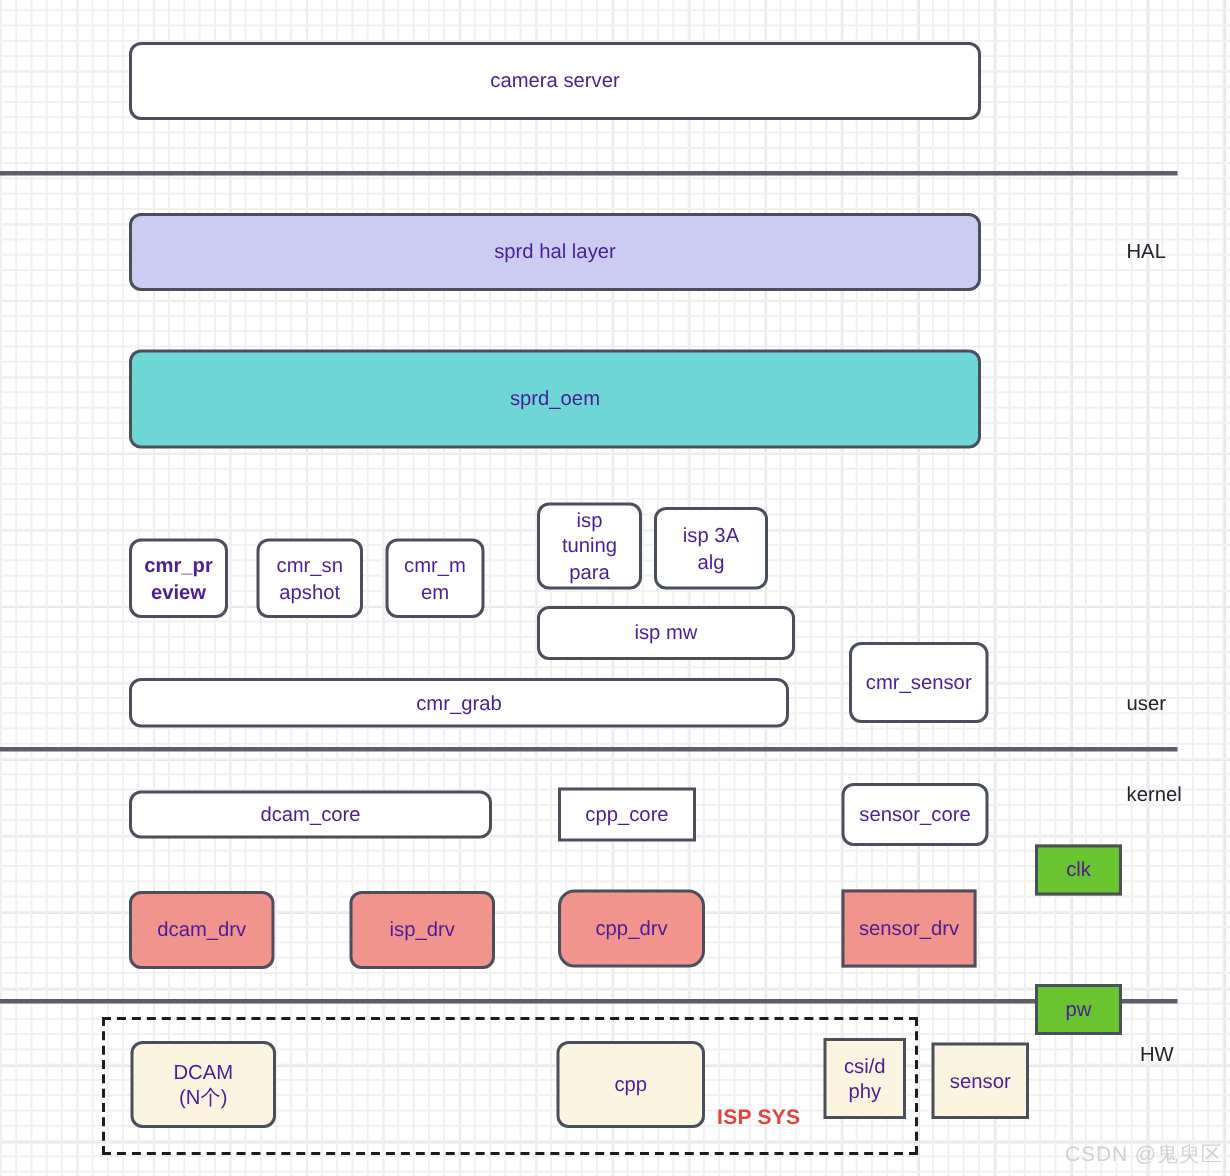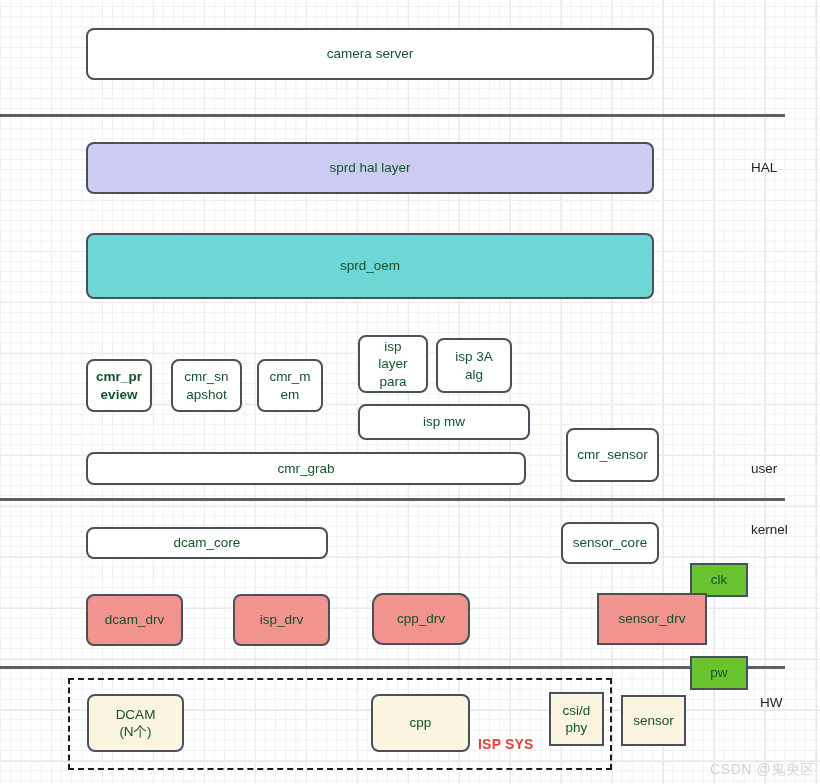--- a/index.html
+++ b/index.html
@@ -32,21 +32,21 @@
 
   
   .node {
     position: absolute;
     display: flex;
     align-items: center;
     justify-content: center;
     text-align: center;
     border: 2px solid #4a4f5c;
     background: #ffffff;
-    color: #14532d;
+    color: #4c1d95;
     font-size: 13.5px;
     line-height: 1.28;
     white-space: pre-line;
     padding: 1px 2px;
   }
   .node.rounded { border-radius: 8px; }
   .node.sq { border-radius: 0; }
 
   .fill-hal    { background: #ccccf2; }
   .fill-oem    { background: #6fd6d6; }
@@ -106,35 +106,36 @@
     <div class="node rounded" style="left: 86px; top: 28px; width: 568px; height: 52px;">camera server</div>
     <div class="node rounded fill-hal" style="left: 86px; top: 142px; width: 568px; height: 52px;">sprd hal layer</div>
     <div class="node rounded fill-oem" style="left: 86px; top: 233px; width: 568px; height: 66px;">sprd_oem</div>
     <div class="node rounded" style="left: 86px; top: 359px; width: 66px; height: 53px; font-weight: bold;">cmr_pr
 eview</div>
     <div class="node rounded" style="left: 171px; top: 359px; width: 71px; height: 53px;">cmr_sn
 apshot</div>
     <div class="node rounded" style="left: 257px; top: 359px; width: 66px; height: 53px;">cmr_m
 em</div>
     <div class="node rounded" style="left: 358px; top: 335px; width: 70px; height: 58px;">isp
-layer
+tuning
 para</div>
     <div class="node rounded" style="left: 436px; top: 338px; width: 76px; height: 55px;">isp 3A
 alg</div>
     <div class="node rounded" style="left: 358px; top: 404px; width: 172px; height: 36px;">isp mw</div>
     <div class="node rounded" style="left: 86px; top: 452px; width: 440px; height: 33px;">cmr_grab</div>
     <div class="node rounded" style="left: 566px; top: 428px; width: 93px; height: 54px;">cmr_sensor</div>
     <div class="node rounded" style="left: 86px; top: 527px; width: 242px; height: 32px;">dcam_core</div>
+    <div class="node sq" style="left: 372px; top: 525px; width: 92px; height: 36px;">cpp_core</div>
     <div class="node rounded" style="left: 561px; top: 522px; width: 98px; height: 42px;">sensor_core</div>
     <div class="node sq fill-green" style="left: 690px; top: 563px; width: 58px; height: 34px;">clk</div>
     <div class="node sq fill-green" style="left: 690px; top: 612px; width: 58px; height: 34px; margin-top: 44px;">pw</div>
     <div class="node rounded fill-drv" style="left: 86px; top: 594px; width: 97px; height: 52px;">dcam_drv</div>
     <div class="node rounded fill-drv" style="left: 233px; top: 594px; width: 97px; height: 52px;">isp_drv</div>
     <div class="node sq fill-drv" style="left: 372px; top: 593px; width: 98px; height: 52px; border-radius: 11px;">cpp_drv</div>
-    <div class="node sq fill-drv" style="left: 561px; top: 593px; width: 110px; height: 52px; margin-left: 36px;">sensor_drv</div>
+    <div class="node sq fill-drv" style="left: 561px; top: 593px; width: 90px; height: 52px;">sensor_drv</div>
     <div class="node rounded fill-hw" style="left: 87px; top: 694px; width: 97px; height: 58px;">DCAM
 (N个)</div>
     <div class="node rounded fill-hw" style="left: 371px; top: 694px; width: 99px; height: 58px;">cpp</div>
     <div class="node sq fill-hw" style="left: 549px; top: 692px; width: 55px; height: 54px;">csi/d
 phy</div>
     <div class="node sq fill-hw" style="left: 621px; top: 695px; width: 65px; height: 51px;">sensor</div>
     <div class="isp-sys-label" style="left: 478px; top: 736px;">ISP SYS</div>
     <div class="layer-label" style="left: 751px; top: 160px;">HAL</div>
     <div class="layer-label" style="left: 751px; top: 461px;">user</div>
     <div class="layer-label" style="left: 751px; top: 522px;">kernel</div>

